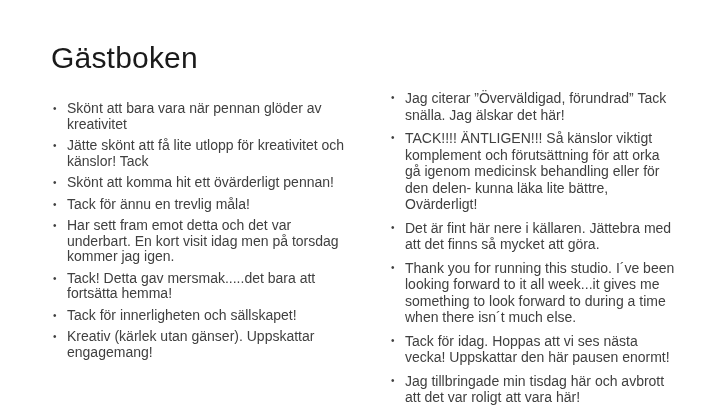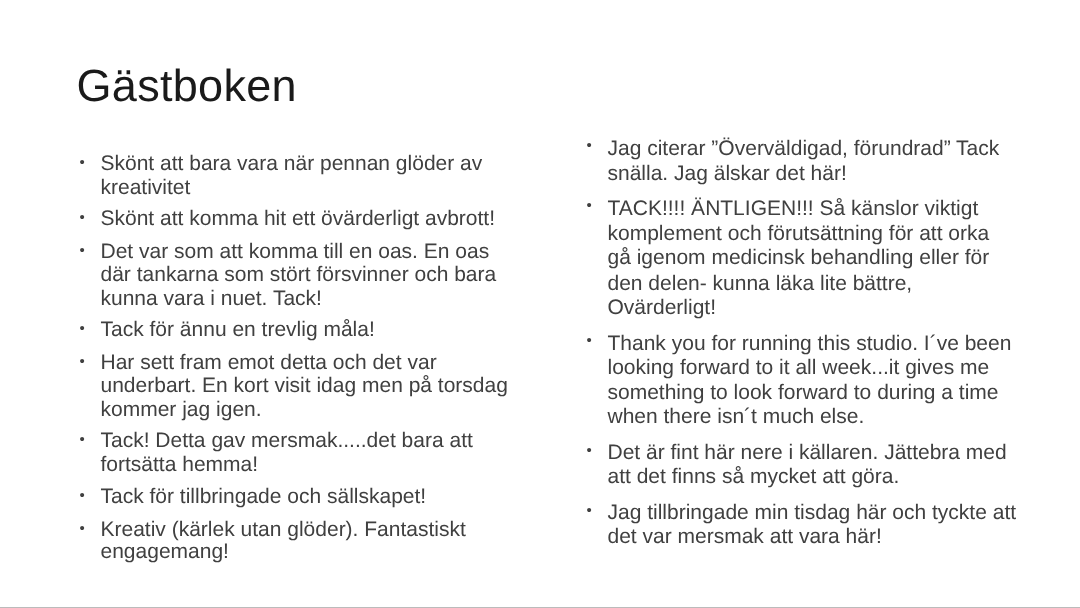--- a/index.html
+++ b/index.html
@@ -64,29 +64,30 @@
   }
 </style>
 </head>
 <body>
 
 <div class="slide">
   <h1 class="slide-title">Gästboken</h1>
 
   <ul class="bullet-col left">
       <li>Skönt att bara vara när pennan glöder av kreativitet</li>
-      <li>Skönt att komma hit ett övärderligt avbrott!</li>
-      <li>Det var som att komma till en oas. En oas där tankarna som stört försvinner och bara kunna vara i nuet. Tack!</li>
+      <li>Jätte skönt att få lite utlopp för kreativitet och känslor! Tack</li>
+      <li>Skönt att komma hit ett övärderligt pennan!</li>
       <li>Tack för ännu en trevlig måla!</li>
       <li>Har sett fram emot detta och det var underbart. En kort visit idag men på torsdag kommer jag igen.</li>
       <li>Tack! Detta gav mersmak.....det bara att fortsätta hemma!</li>
-      <li>Tack för tillbringade och sällskapet!</li>
-      <li>Kreativ (kärlek utan glöder). Fantastiskt engagemang!</li>
+      <li>Tack för innerligheten och sällskapet!</li>
+      <li>Kreativ (kärlek utan gänser). Uppskattar engagemang!</li>
     </ul>
 
   <ul class="bullet-col right">
       <li>Jag citerar ”Överväldigad, förundrad” Tack snälla. Jag älskar det här!</li>
       <li>TACK!!!! ÄNTLIGEN!!! Så känslor viktigt komplement och förutsättning för att orka gå igenom medicinsk behandling eller för den delen- kunna läka lite bättre, Ovärderligt!</li>
+      <li>Det är fint här nere i källaren. Jättebra med att det finns så mycket att göra.</li>
       <li>Thank you for running this studio. I´ve been looking forward to it all week...it gives me something to look forward to during a time when there isn´t much else.</li>
-      <li>Det är fint här nere i källaren. Jättebra med att det finns så mycket att göra.</li>
-      <li>Jag tillbringade min tisdag här och tyckte att det var mersmak att vara här!</li>
+      <li>Tack för idag. Hoppas att vi ses nästa vecka! Uppskattar den här pausen enormt!</li>
+      <li>Jag tillbringade min tisdag här och avbrott att det var roligt att vara här!</li>
     </ul>
 </div>
 
 </body></html>

